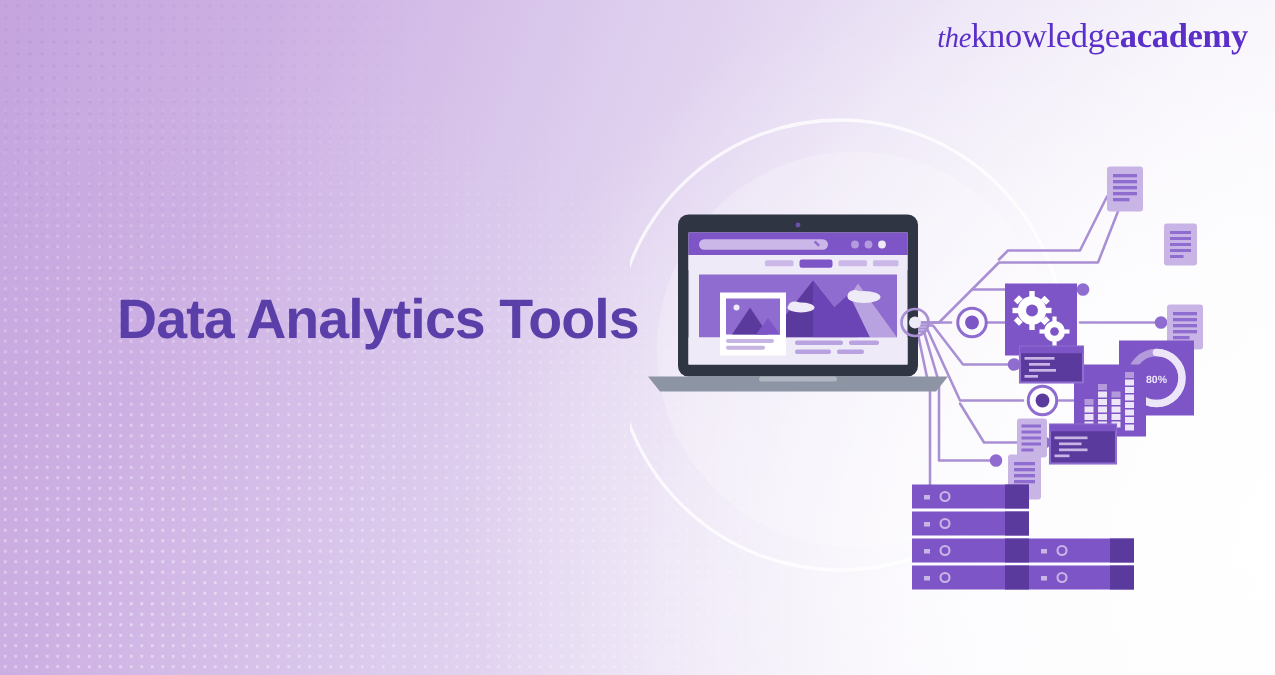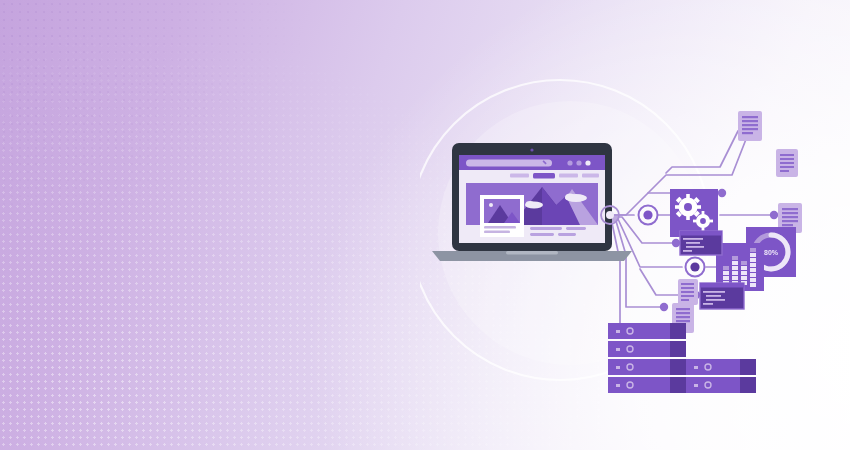--- a/index.html
+++ b/index.html
@@ -64,21 +64,25 @@
   #art svg { display:block; width:430px; height:360px; }
 </style>
 </head>
 <body>
 
 <div id="banner">
 
   <div id="dots"></div>
   <div id="dots2"></div>
 
-
+  <div id="logo">
+    <span class="lg-the">the</span><span class="lg-knowledge">knowledge</span><span class="lg-academy">academy</span>
+  </div>
+
+  <h1 id="headline">Data Analytics Tools</h1>
 
   <div id="art">
   <svg viewBox="0 0 430 360" xmlns="http://www.w3.org/2000/svg">
 
     <circle cx="140" cy="175" r="150" fill="none" stroke="#ffffff" stroke-width="2.2" opacity=".75"></circle>
     <circle cx="150" cy="178" r="132" fill="#ffffff" opacity=".22"></circle>
 
     <g fill="none" stroke="#a98fd4" stroke-width="1.7" stroke-linejoin="round" stroke-linecap="round">
 
       <path d="M188,160 L206,160 L228,138 L300,138"></path>

